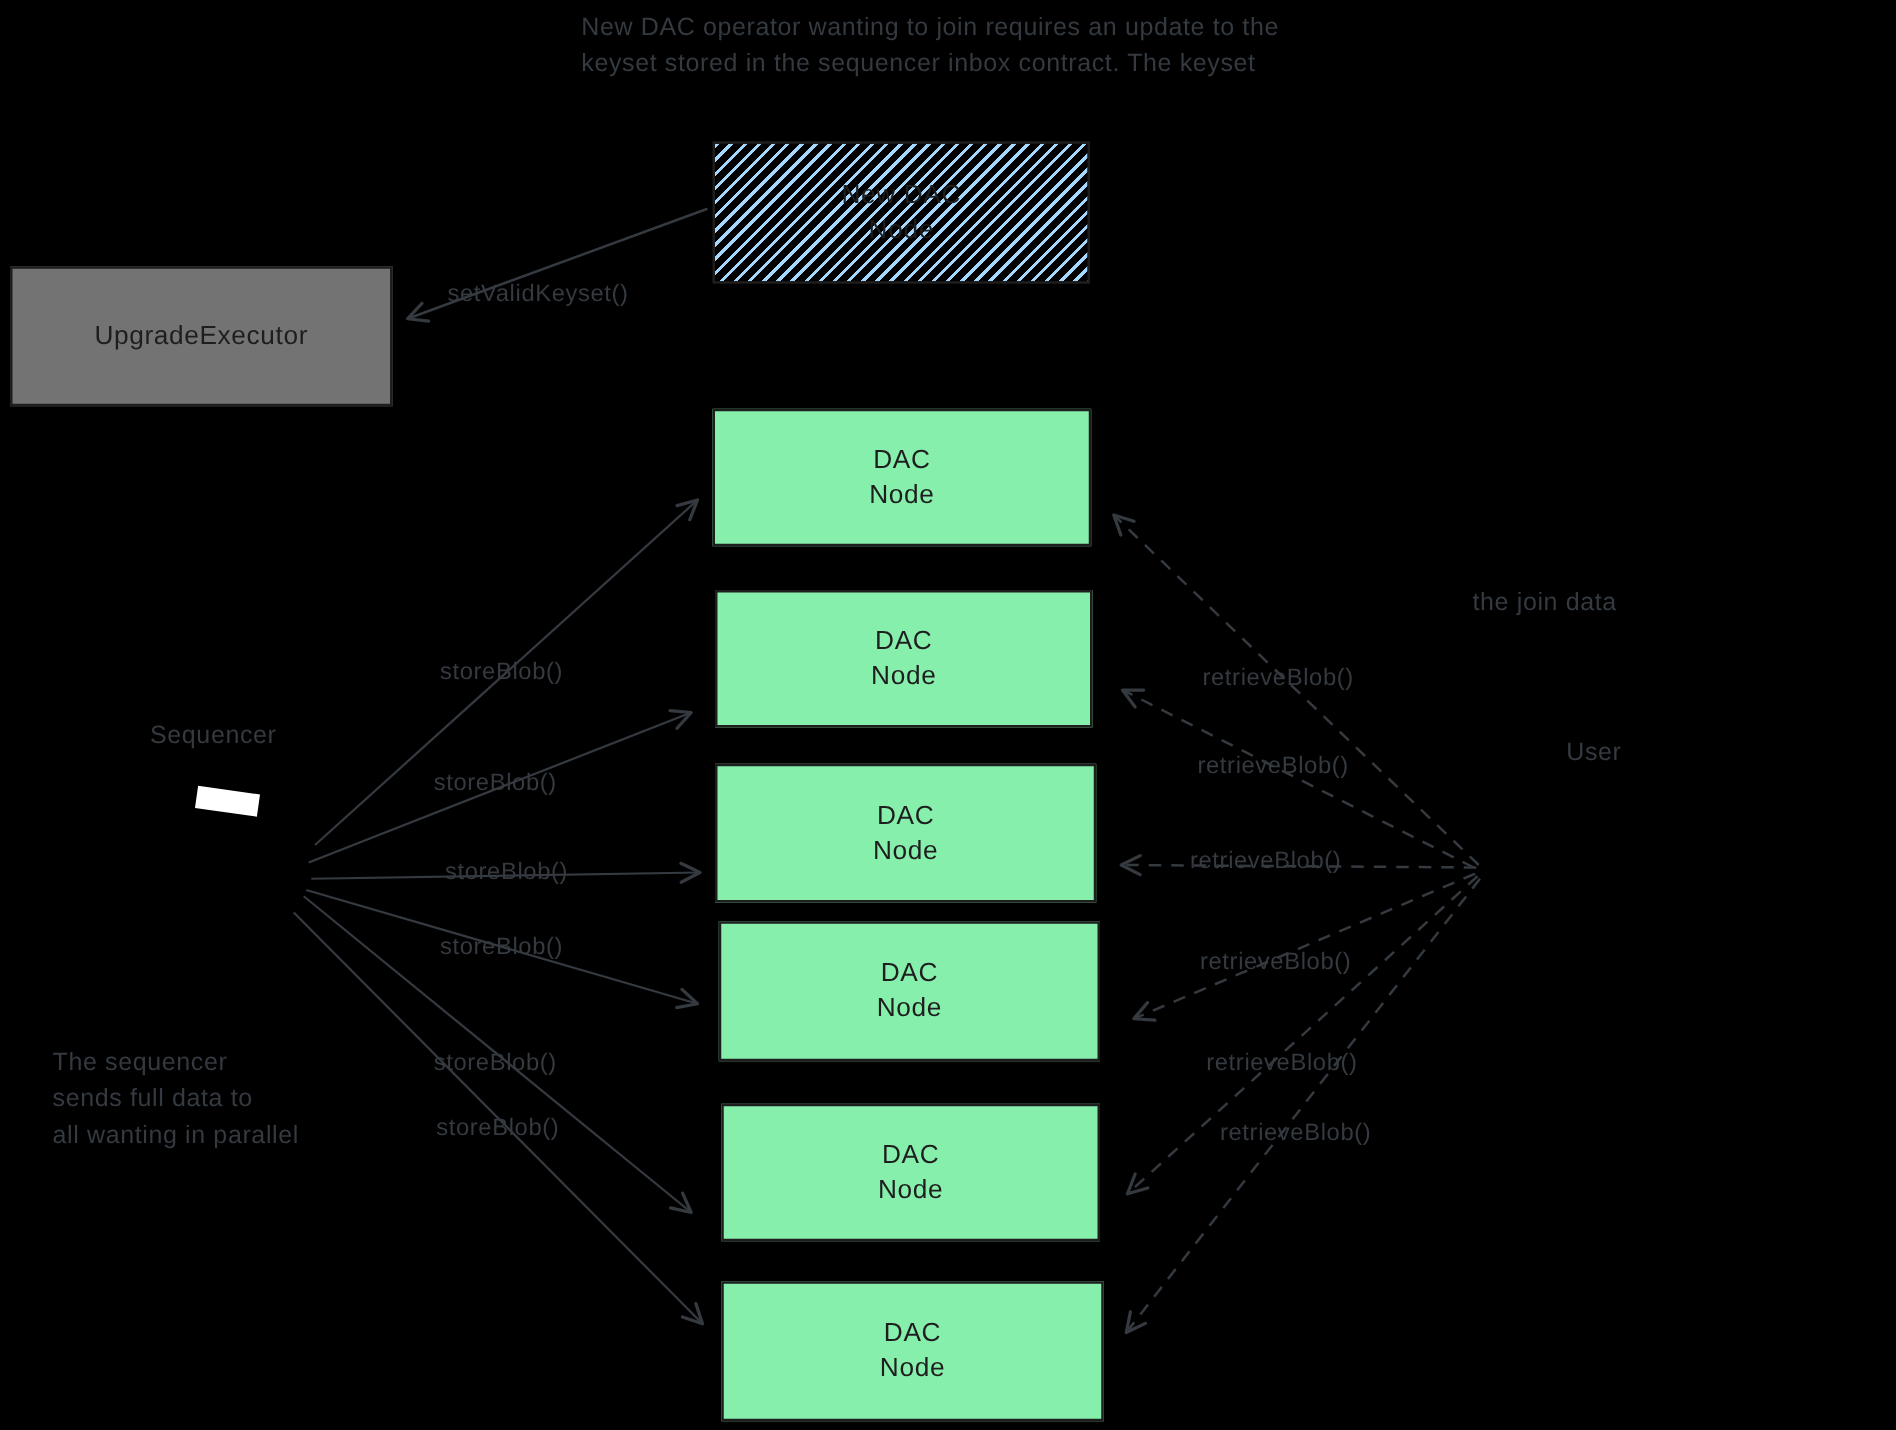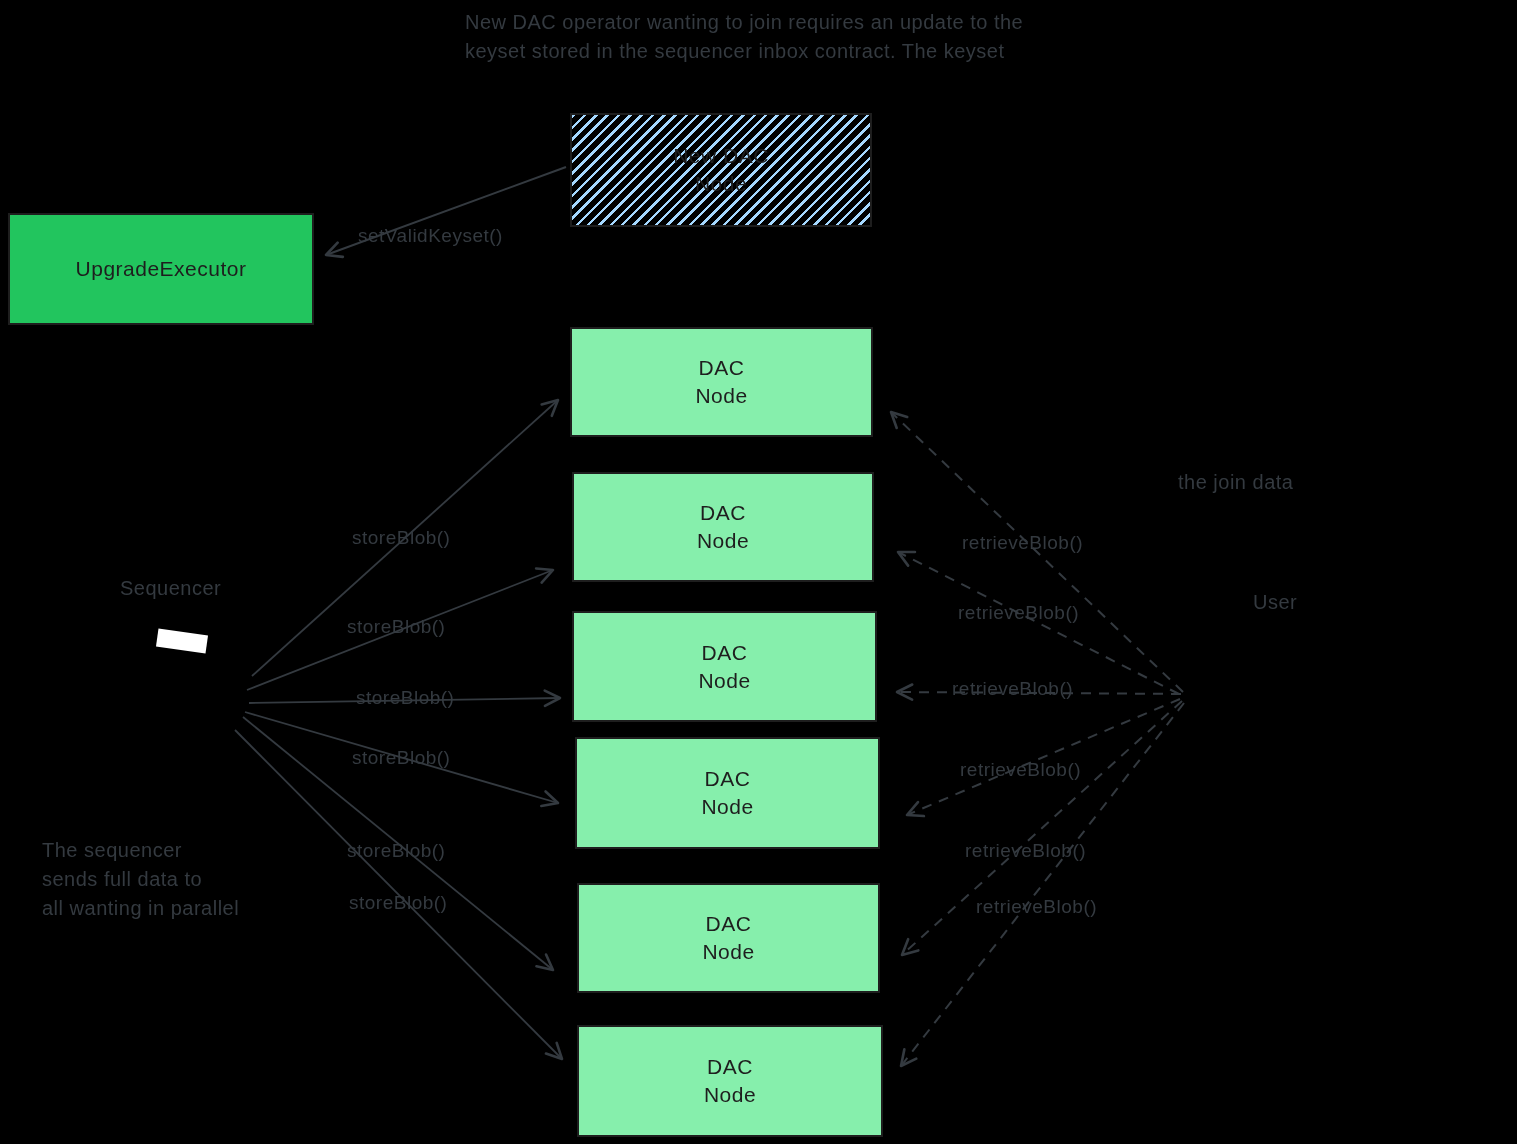--- a/index.html
+++ b/index.html
@@ -51,21 +51,21 @@
   }
   .box .box-line {
     color: #1e1e1e;
     font-size: 21px;
     line-height: 28px;
     letter-spacing: 0.5px;
   }
   .executor {
     left: 8px; top: 213px;
     width: 306px; height: 112px;
-    background: #22c55e;
+    background: #737373;
   }
   .hatched {
     left: 570px; top: 113px;
     width: 302px; height: 114px;
     background: repeating-linear-gradient(
       135deg,
       #a5d8ff 0px, #a5d8ff 2.5px,
       transparent 2.5px, transparent 8px
     );
   }

